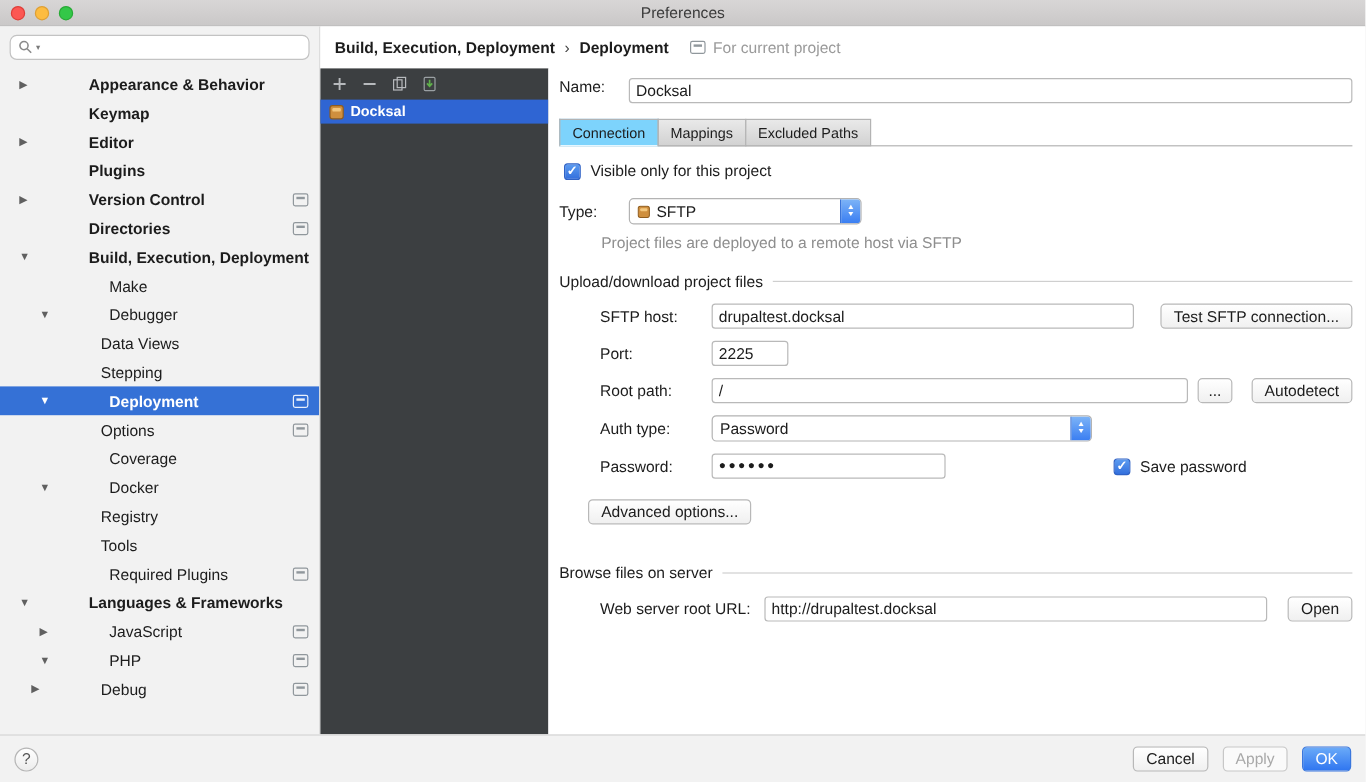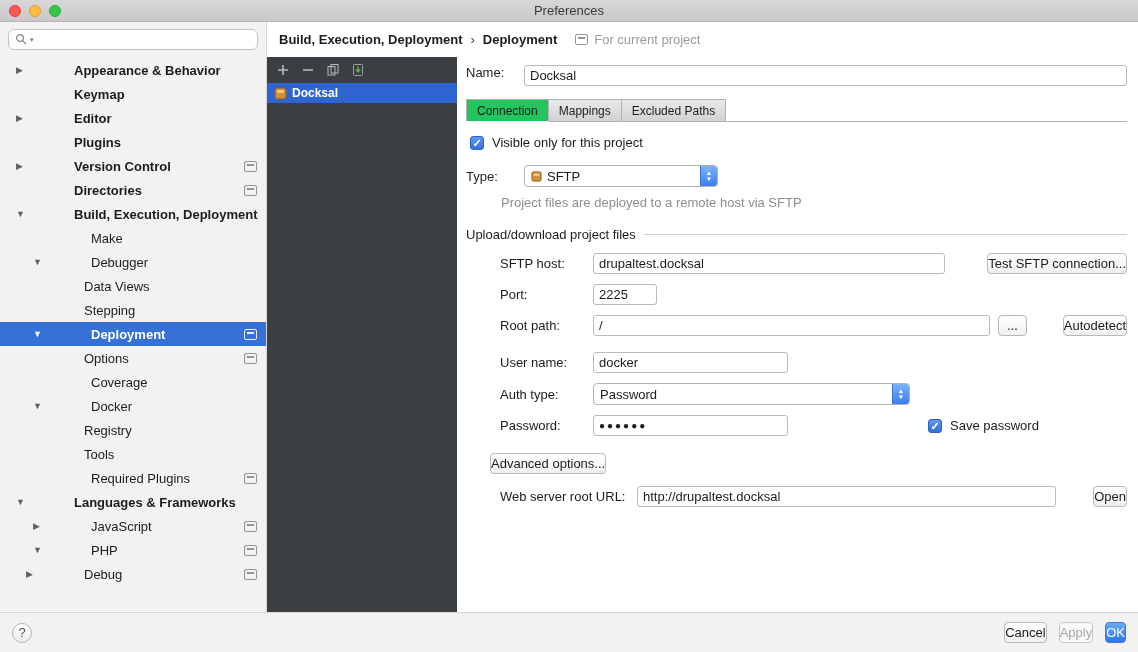--- a/index.html
+++ b/index.html
@@ -61,21 +61,21 @@
   
   .settings { flex:1; background:#fff; padding:8px 11px 0 9px; font-size:13px; color:#1c1c1c; min-width:0; }
   .field { height:21px; border:1px solid #b9b9b9; border-radius:3px; padding:0 5px; font-size:13px; color:#1c1c1c; background:#fff; outline:none; }
   .name-row { display:flex; }
   .name-row .nlabel { width:58px; flex:0 0 58px; }
   .name-row .field { flex:1; }
 
   .tabs { display:flex; margin-top:13px; border-bottom:1px solid #b3b3b3; }
   .tab { font-size:12px; color:#1c1c1c; padding:4px 10px 3px 10px; border:1px solid #b3b3b3; margin-bottom:-1px;
     background:linear-gradient(#e9e9e9,#d2d2d2); margin-right:-1px; cursor:default; }
-  .tab.active { background:#22c55e; border-bottom-color:#fff; }
+  .tab.active { background:#7dd3fc; border-bottom-color:#fff; }
   .tab-panel { padding-top:13px; }
 
   .cb-row { display:flex; align-items:center; gap:8px; margin-left:4px; }
   .checkbox { width:14px; height:14px; flex:0 0 14px; border-radius:3px; border:1px solid #2f62c6;
     background:linear-gradient(#5b9bf0,#3470dd); color:#fff; font-size:11px; line-height:12px;
     text-align:center; font-weight:bold; }
   .checkbox .ck { display:block; margin-top:0px; }
 
   .type-row { display:flex; align-items:center; margin-top:15px; }
   .type-row .nlabel { width:58px; flex:0 0 58px; }
@@ -90,21 +90,21 @@
 
   .section-hdr { display:flex; align-items:center; gap:8px; margin-top:17px; }
   .section-hdr .line { flex:1; height:1px; background:#cfcfcf; }
 
   .inner-form { margin:11px 0 0 34px; }
   .frow { display:flex; align-items:center; margin-bottom:10px; }
   .flabel { width:86px; flex:0 0 86px; margin-right:7px; white-space:nowrap; }
   .flabel.wide { width:130px; flex:0 0 130px; }
   .pw { font-size:10px; letter-spacing:2px; }
 
-  .btn { height:21px; padding:0 0; font-size:13px; color:#1c1c1c; background:linear-gradient(#ffffff,#f0f0f0);
+  .btn { height:21px; padding:0 10px; font-size:13px; color:#1c1c1c; background:linear-gradient(#ffffff,#f0f0f0);
     border:1px solid #b8b8b8; border-radius:4px; cursor:default; white-space:nowrap; }
   .btn.sq { padding:0 8px; }
   .btn.disabled { color:#a8a8a8; background:#fafafa; border-color:#c7c7c7; }
   .btn.primary { background:linear-gradient(#6aaaf8,#3076f0); border-color:#3a77dd; color:#fff; }
 
   .save-pw { display:flex; align-items:center; gap:8px; margin-left:140px; }
   .adv-row { margin:17px 0 0 24px; }
 
   
   .footer { position:absolute; bottom:0; left:0; right:0; height:40px; background:#f2f2f2;
@@ -338,24 +338,20 @@
               <div class="frow">
                 <span class="flabel">Port:</span>
                 <input class="field" style="width: 64px;" value="2225">
               </div>
               <div class="frow">
                 <span class="flabel">Root path:</span>
                 <input class="field" style="width: 397px;" value="/">
                 <button class="btn sq" style="margin-left:8px">...</button>
                 <button class="btn" style="margin-left:auto">Autodetect</button>
               </div>
-              <div class="frow" style="margin-top:16px">
-                <span class="flabel">User name:</span>
-                <input class="field" style="width: 195px;" value="docker">
-              </div>
               <div class="frow">
                 <span class="flabel">Auth type:</span>
                 <div class="combo" style="width:317px">
                   <span class="combo-val">
                     <span>Password</span>
                   </span>
                   <span class="combo-spin">
                     <span>▲</span>
                     <span>▼</span>
                   </span>
@@ -370,20 +366,24 @@
                     </span>
                   <span>Save password</span>
                 </span>
               </div>
             </div>
 
             <div class="adv-row">
               <button class="btn">Advanced options...</button>
             </div>
 
+            <div class="section-hdr" style="margin-top:33px">
+              <span>Browse files on server</span>
+              <span class="line"></span>
+            </div>
 
             <div class="inner-form" style="margin-top:12px">
               <div class="frow">
                 <span class="flabel wide">Web server root URL:</span>
                 <input class="field" style="width: 419px;" value="http://drupaltest.docksal">
                 <button class="btn" style="margin-left:auto">Open</button>
               </div>
             </div>
 
           </div>

